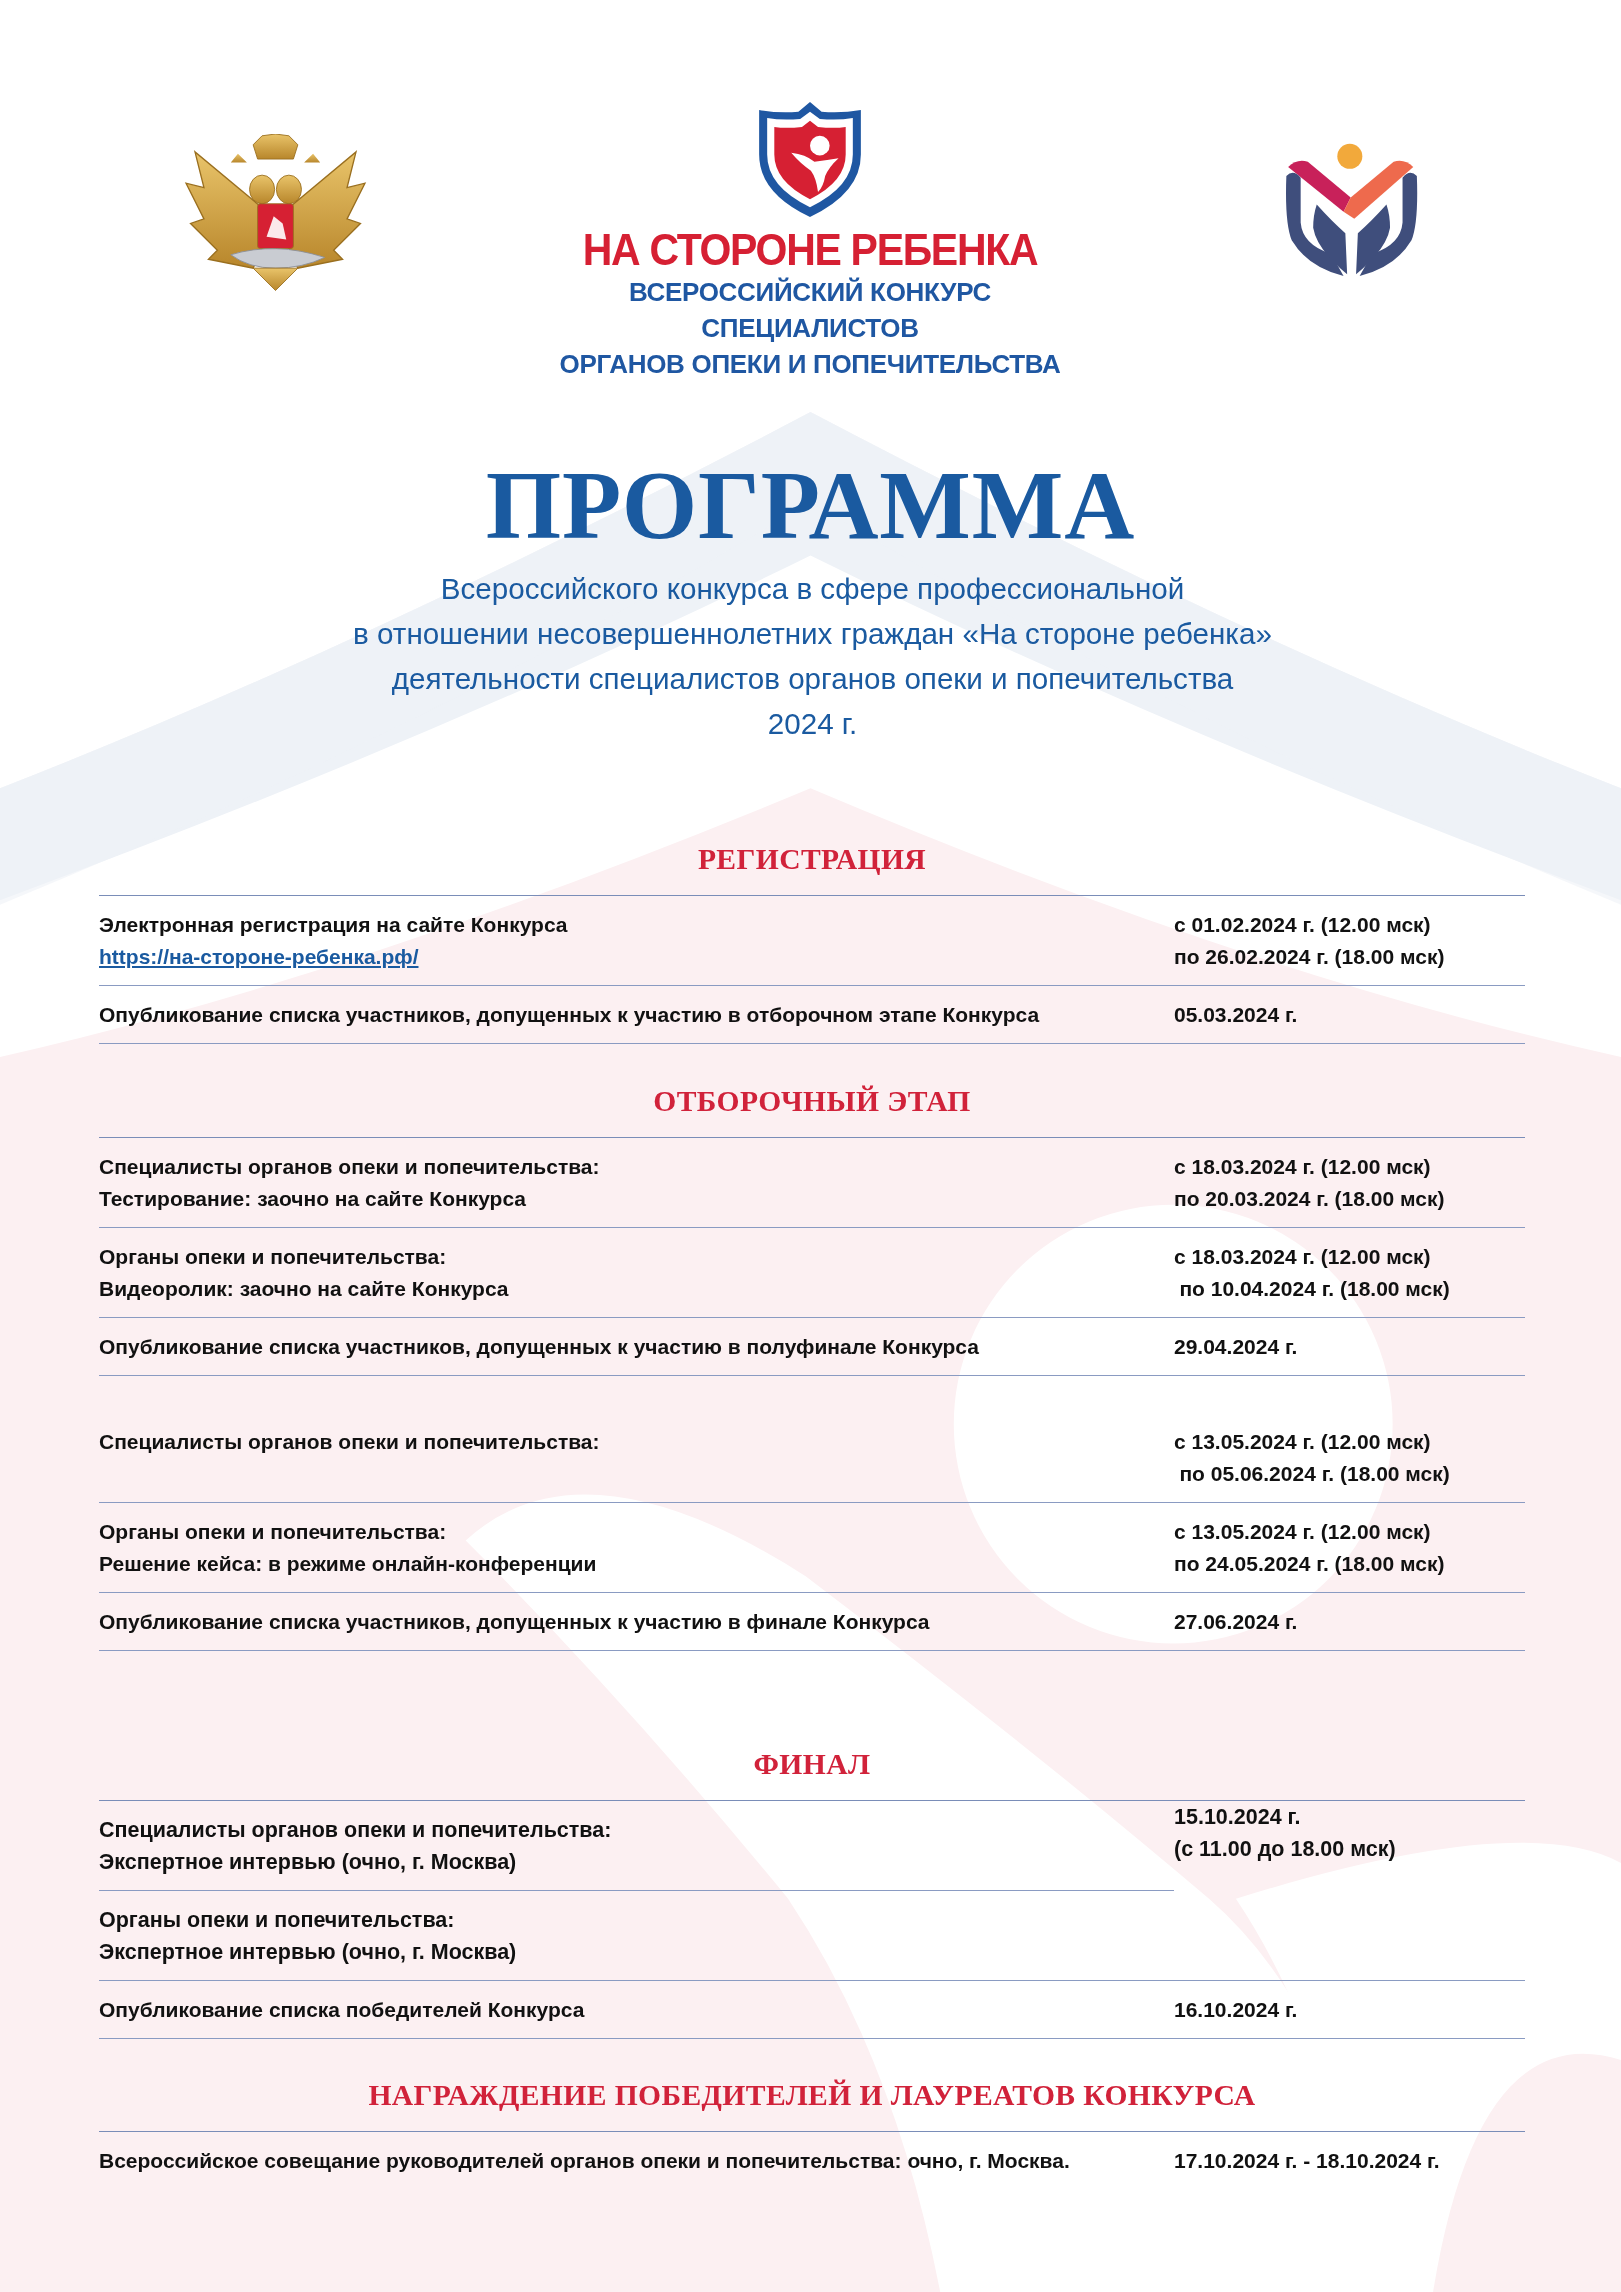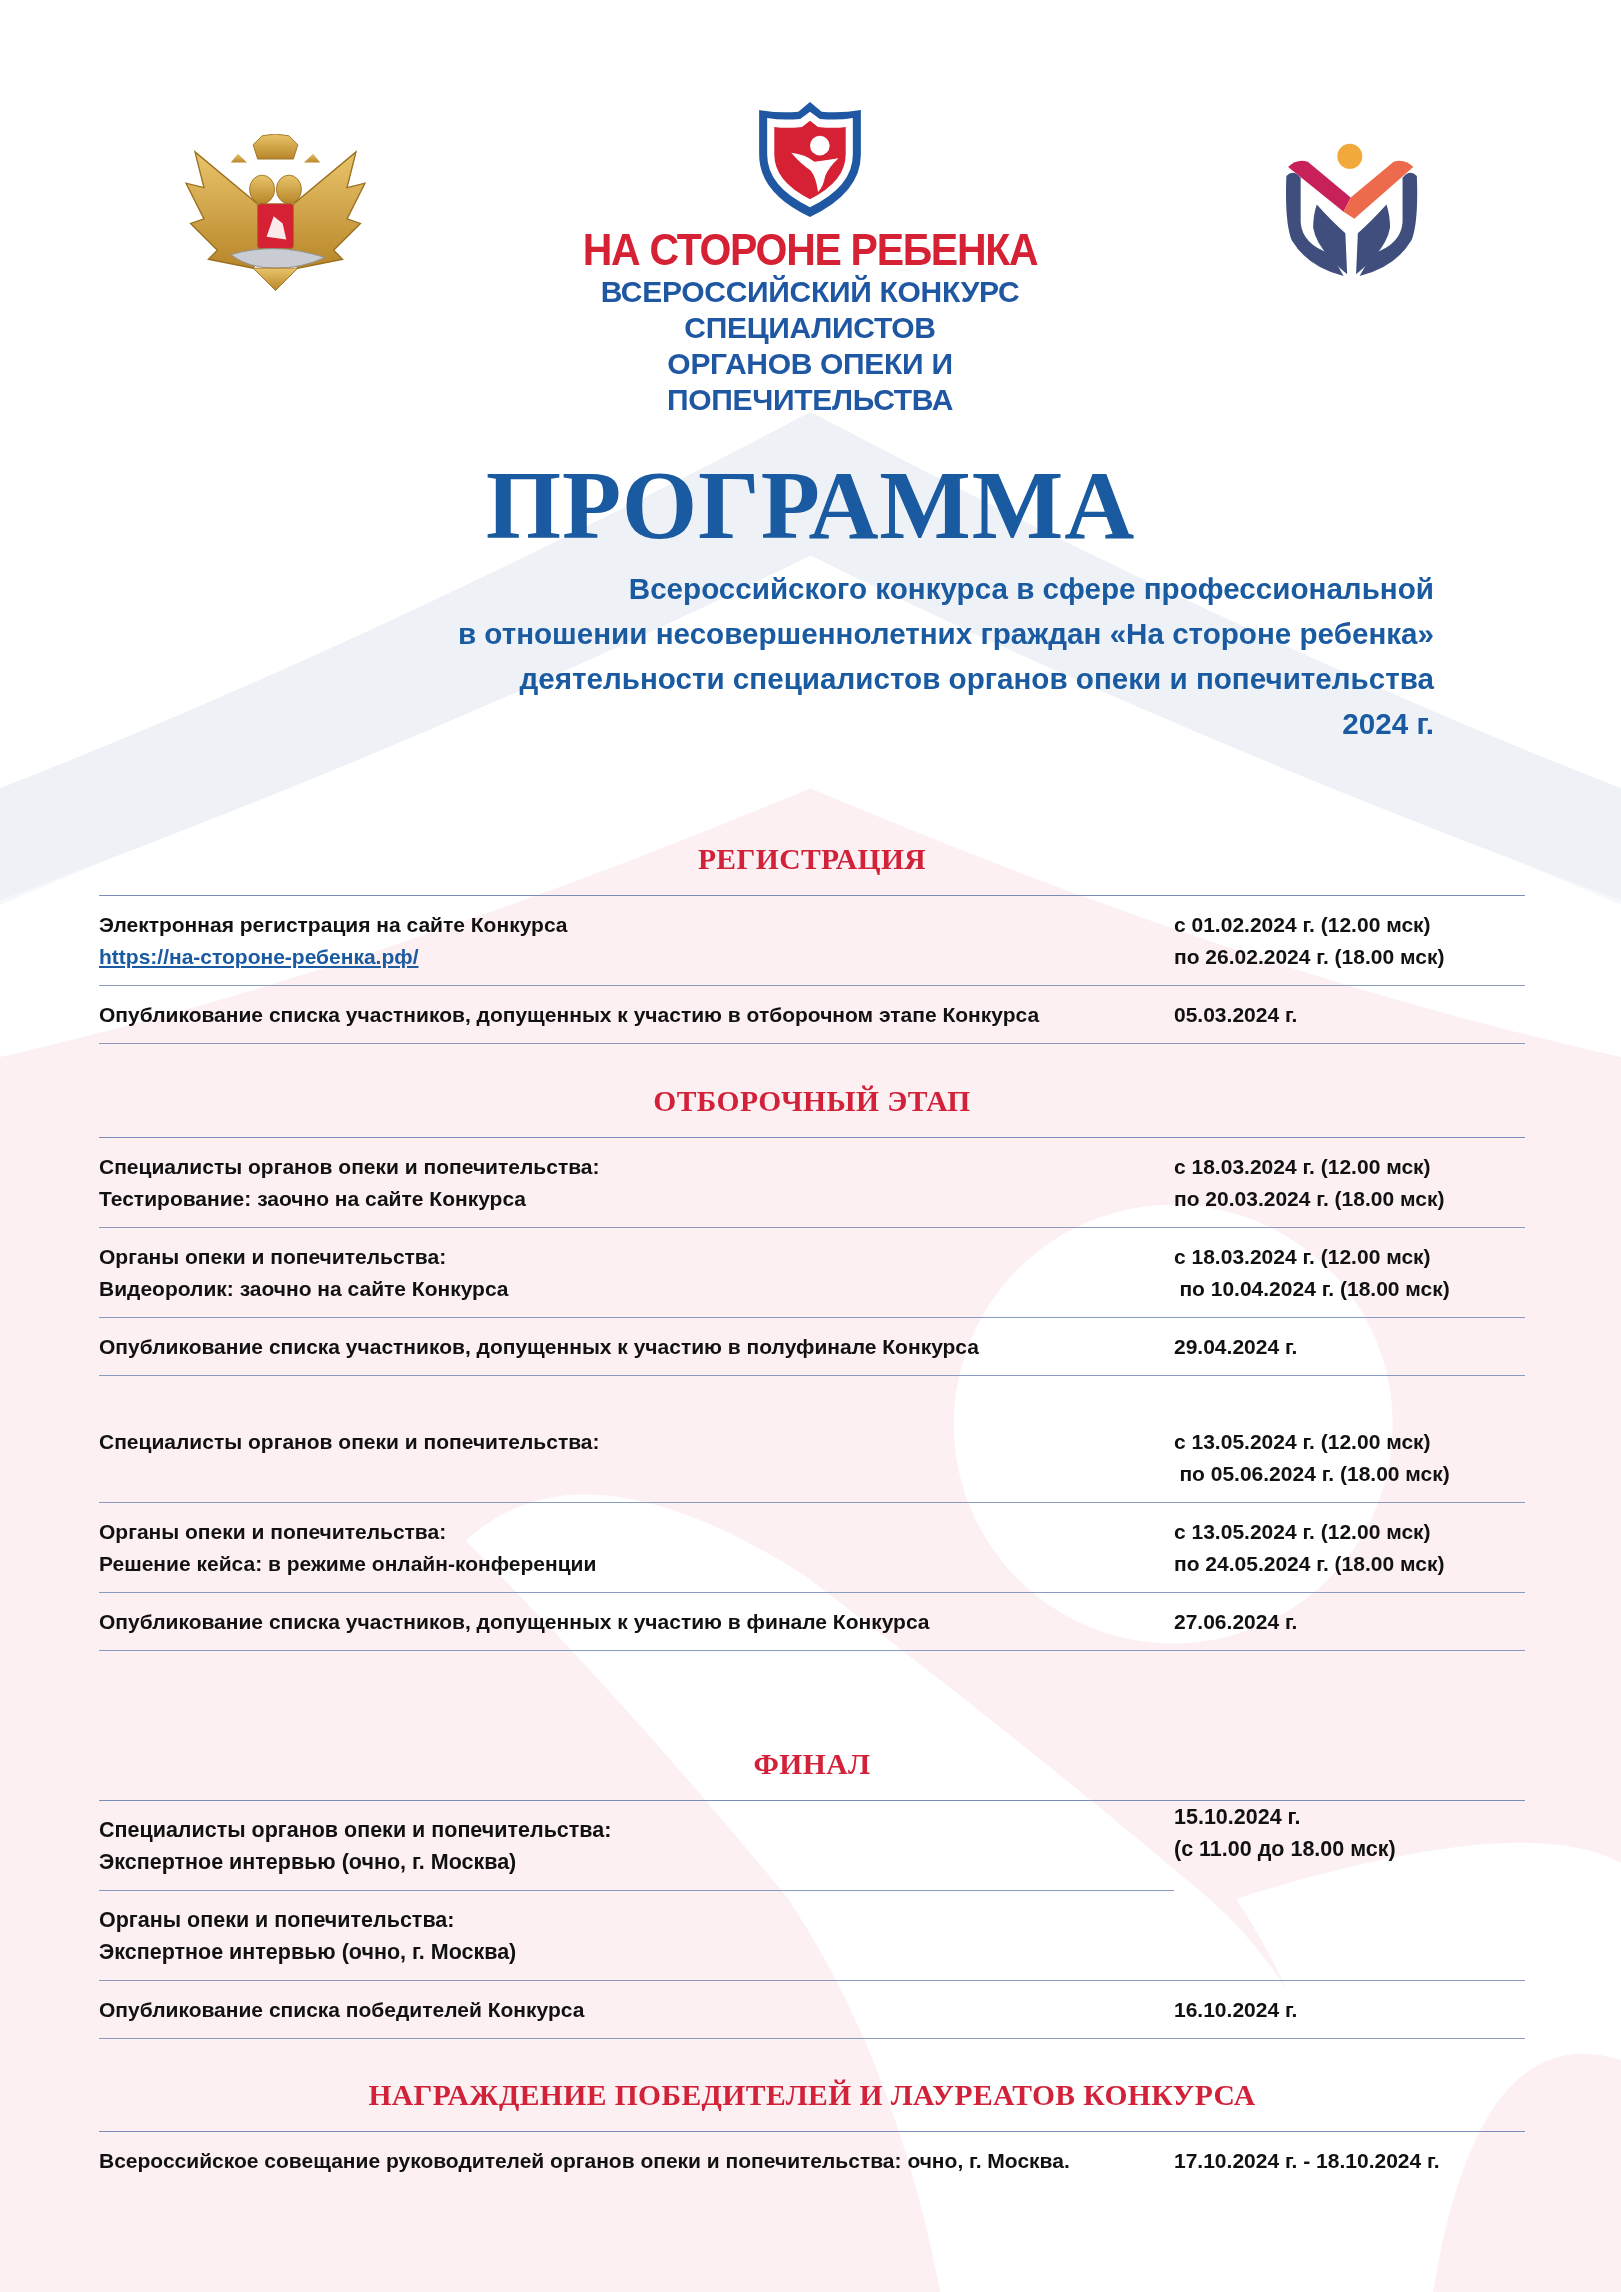--- a/index.html
+++ b/index.html
@@ -16,32 +16,32 @@
   .logo-right { position: absolute; left: 1281px; top: 142px; width: 143px; height: 143px; }
   .logo-center { position: absolute; left: 537px; top: 99px; width: 546px; text-align: center; }
   .shield { width: 116px; height: 121px; display: block; margin: 0 auto; }
   .brand-title {
     font-family: "Liberation Sans", sans-serif; font-weight: 900; color: #d62033;
     font-size: 41px; letter-spacing: -1.3px; margin-top: 7.2px; line-height: 47px;
     transform: scaleY(1.08);
   }
   .brand-sub {
     font-family: "Liberation Sans", sans-serif; font-weight: 700; color: #1f57a2;
-    font-size: 30px; line-height: 36px; letter-spacing: -0.3px;
+    font-size: 26px; line-height: 36px; letter-spacing: -0.3px;
   }
 
   
   .main-title {
     position: absolute; left: 0; top: 452px; width: 1621px; text-align: center;
     font-family: "Liberation Serif", "DejaVu Serif", serif; font-weight: 700;
     color: #1a5aa0; font-size: 97px; line-height: 107px; letter-spacing: 0.9px;
   }
   .subtitle {
-    position: absolute; left: 171px; top: 566px; width: 1263px; text-align: right;
-    font-family: "Liberation Sans", sans-serif; font-weight: 700; color: #1a5aa0;
+    position: absolute; left: 181px; top: 566px; width: 1263px; text-align: center;
+    font-family: "Liberation Sans", sans-serif; font-weight: 400; color: #1a5aa0;
     font-size: 29.6px; line-height: 45px;
   }
   .subtitle div { white-space: nowrap; }
 
   
   .section { position: absolute; left: 99px; width: 1426px; }
   .sec-head {
     text-align: center; font-family: "Liberation Serif", "DejaVu Serif", serif; font-weight: 700;
     color: #d1223a; font-size: 29.6px; line-height: 39px; letter-spacing: 0.4px;
     padding-bottom: 16px; border-bottom: 1.8px solid #7a8db8;

